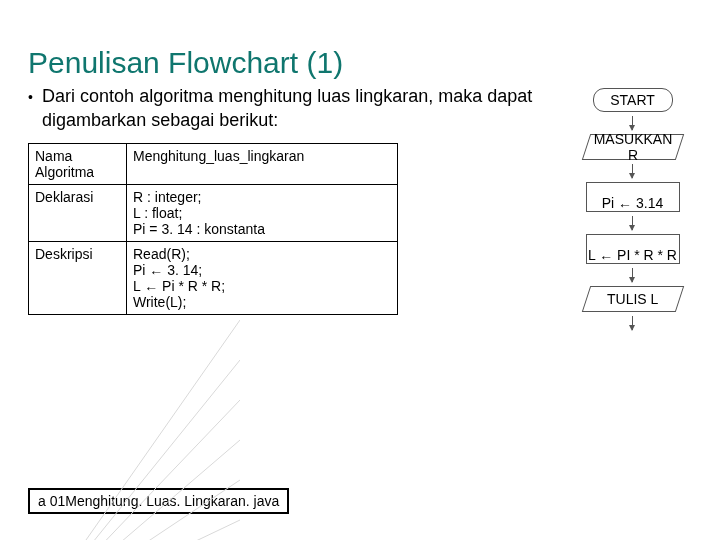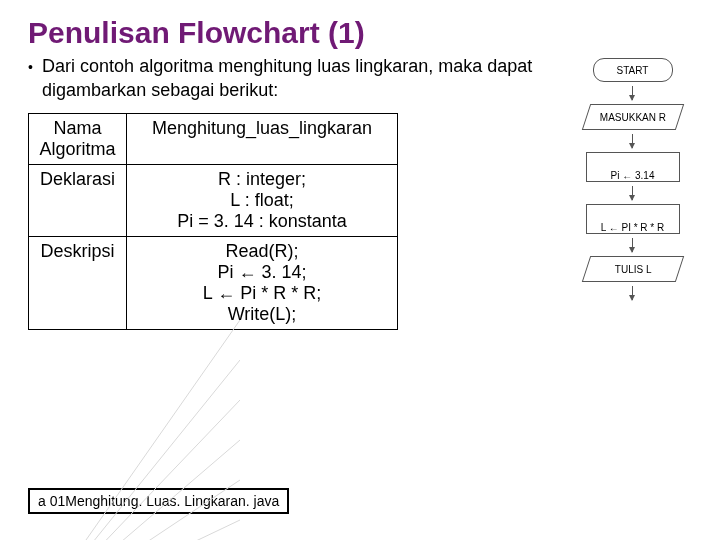--- a/index.html
+++ b/index.html
@@ -7,24 +7,25 @@
     width: 720px;
     height: 540px;
     background: #fff;
     font-family: "Verdana", Arial, sans-serif;
     color: #000;
     position: relative;
     overflow: hidden;
   }
   .slide-title {
     font-family: "Comic Sans MS", "Trebuchet MS", sans-serif;
-    font-weight: bold;
+    font-weight: normal;
     font-size: 30px;
-    color: #701a75;
+    color: #0f766e;
     padding: 16px 20px 4px 28px;
+    margin-top: 30px;
   }
   .content {
     display: flex;
     padding: 0 20px 0 28px;
   }
   .left {
     flex: 1;
     padding-right: 8px;
   }
   .bullet-row {
@@ -35,33 +36,32 @@
   }
   .bullet {
     width: 20px;
     font-size: 14px;
     padding-top: 4px;
   }
   .algo-table {
     border-collapse: collapse;
     margin-top: 8px;
     width: 370px;
-    font-size: 18px;
-    text-align: center;
+    font-size: 14px;
   }
   .algo-table td {
     border: 1px solid #000;
     padding: 4px 6px;
     vertical-align: top;
   }
   .flowchart {
     width: 135px;
     text-align: center;
     font-family: Arial, sans-serif;
-    font-size: 10px;
+    font-size: 14px;
   }
   .fc-shape {
     border: 1px solid #555;
     margin: 4px auto;
     display: flex;
     align-items: center;
     justify-content: center;
   }
   .fc-round {
     width: 78px;

